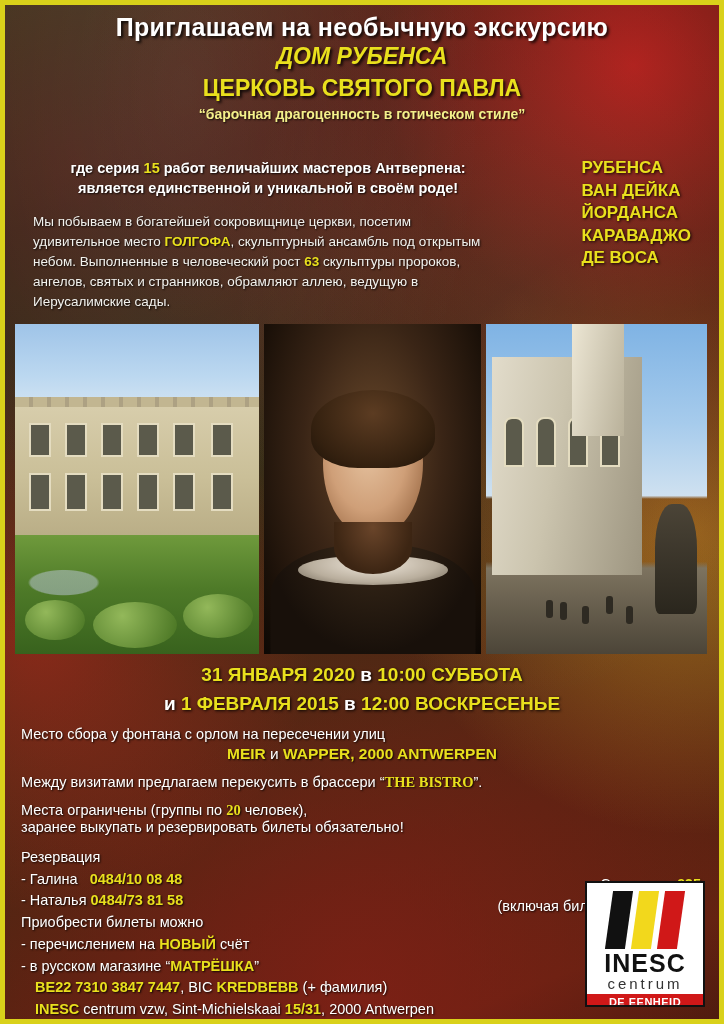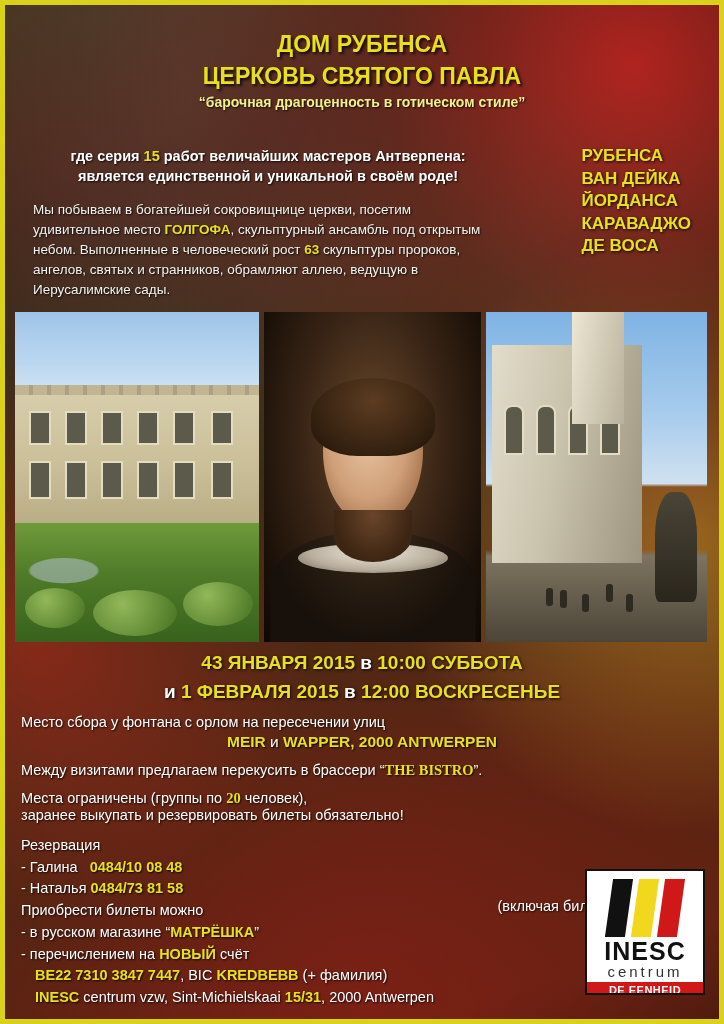--- a/index.html
+++ b/index.html
@@ -41,21 +41,21 @@
     text-shadow:2px 2px 3px rgba(0,0,0,.85);
   }
   .l2{
     font-size:25px;font-weight:bold;color:#ffffff;
     line-height:1.15;margin-top:1px;
     text-shadow:2px 2px 3px rgba(0,0,0,.85);
   }
   .l2 .big{font-size:28px;}
   .l3{
     font-size:23px;font-weight:bold;color:#e9e01d;
-    margin-top:18px;text-shadow:2px 2px 3px rgba(0,0,0,.85);
+    margin-top:2px;text-shadow:2px 2px 3px rgba(0,0,0,.85);font-style:italic;
   }
   .l4{
     font-size:15px;font-weight:bold;color:#ffffff;
     margin-top:4px;text-shadow:1px 1px 2px rgba(0,0,0,.8);
   }
   .l5{
     font-size:23px;font-weight:bold;color:#e9e01d;
     margin-top:5px;text-shadow:2px 2px 3px rgba(0,0,0,.85);
   }
   .l6{
@@ -225,20 +225,21 @@
   .lg-sub{font-size:15px;color:#333;letter-spacing:3px;line-height:1.1;}
   .lg-bar{width:100%;background:#d01818;color:#fff;font-size:11px;font-weight:bold;letter-spacing:.5px;text-align:center;padding:2px 0;margin-top:2px;}
 </style>
 </head>
 <body>
 
 <div class="poster">
   <div class="content">
 
     <div class="hdr">
+      <div class="l1">Приглашаем на необычную экскурсию</div>
       <div class="l3">ДОМ РУБЕНСА</div>
       <div class="l5">ЦЕРКОВЬ СВЯТОГО ПАВЛА</div>
       <div class="l6">“барочная драгоценность в готическом стиле”</div>
 
       <div class="row-names">
         <div class="l7">
           <span>где серия </span><span class="y">15</span><span> работ величайших мастеров Антверпена:</span>
           <div>является единственной и уникальной в своём роде!</div>
         </div>
         <div class="names">
@@ -311,21 +312,21 @@
           <div class="ppl" style="left:96px;bottom:30px;"></div>
           <div class="ppl" style="left:120px;bottom:40px;"></div>
           <div class="ppl" style="left:140px;bottom:30px;"></div>
         </div>
       </div>
     </div>
 
     <div class="bot">
       <div class="dates">
         <div class="d1">
-          <span class="y">43 ЯНВАРЯ 2015</span><span> в </span><span class="y">10:00 СУББОТА</span>
+          <span class="y">31 ЯНВАРЯ 2020</span><span> в </span><span class="y">10:00 СУББОТА</span>
         </div>
         <div class="d2">
           <span>и </span><span class="y">1 ФЕВРАЛЯ 2015</span><span> в </span><span class="y">12:00 ВОСКРЕСЕНЬЕ</span>
         </div>
       </div>
 
       <div class="t">Место сбора у фонтана с орлом на пересечении улиц</div>
       <div class="meet">
         <span>MEIR</span><span class="w"> и </span><span>WAPPER, 2000 ANTWERPEN</span>
       </div>
@@ -344,24 +345,24 @@
         <div>
           <span>- Галина</span>&nbsp;&nbsp;
           <span class="y">0484/10 08 48</span>
         </div>
         <div>
           <span>- Наталья</span>
           <span class="y">0484/73 81 58</span>
         </div>
         <div>Приобрести билеты можно</div>
         <div>
+          <span>- перечислением на </span><span class="y">НОВЫЙ</span><span> счёт</span>
+        </div>
+        <div>
           <span>- в русском магазине “</span><span class="y">МАТРЁШКА</span><span>”</span>
-        </div>
-        <div>
-          <span>- перечислением на </span><span class="y">НОВЫЙ</span><span> счёт</span>
         </div>
         <div style="margin-left:14px;">
           <span class="y">BE22 7310 3847 7447</span><span>, BIC </span><span class="y">KREDBEBB</span><span> (+ фамилия)</span>
         </div>
         <div style="margin-left:14px;">
           <span class="y">INESC</span><span> centrum vzw, Sint-Michielskaai </span><span class="y">15/31</span><span>, 2000 Antwerpen</span>
         </div>
       </div>
 
       <div class="price" style="top:869px;">

